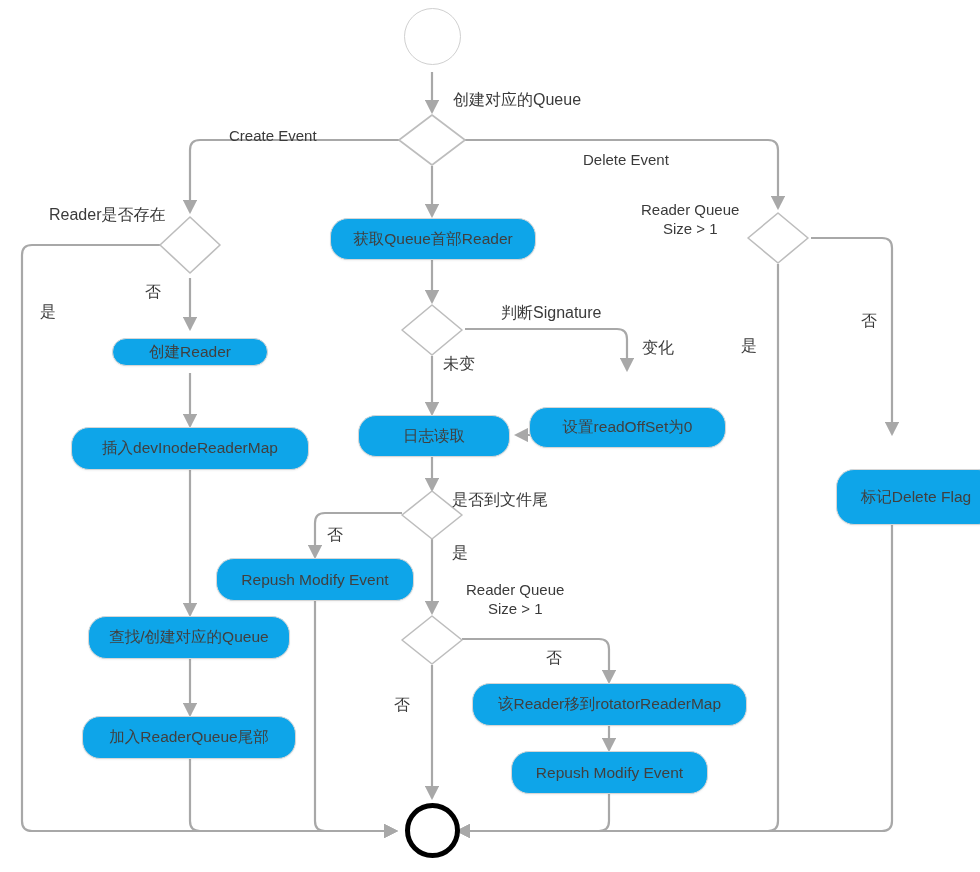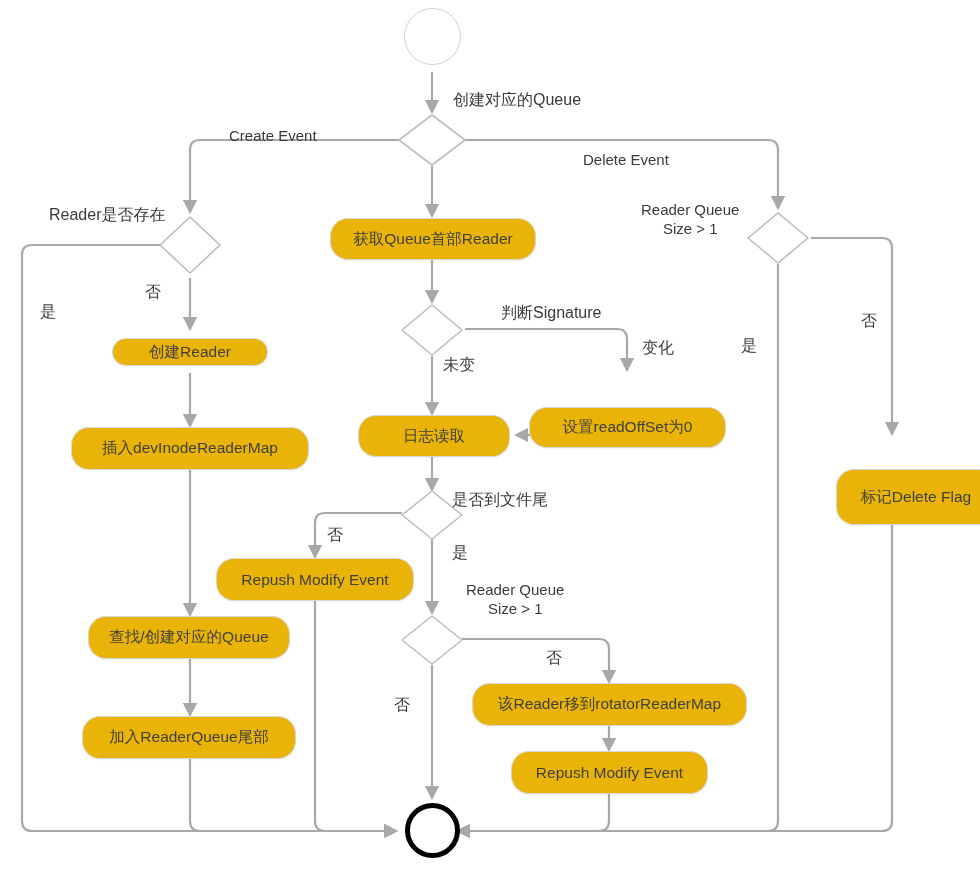--- a/index.html
+++ b/index.html
@@ -29,21 +29,21 @@
     stroke: #a8a8a8;
     stroke-width: 2.2;
     stroke-linejoin: round;
     stroke-linecap: butt;
   }
   .node-box {
     position: absolute;
     box-sizing: border-box;
     border: 1.4px solid #d6d6d6;
     border-radius: 18px;
-    background: #eab308;
+    background: #0ea5e9;
     color: #404040;
     font-size: 15.5px;
     display: flex;
     align-items: center;
     justify-content: center;
     white-space: nowrap;
     box-shadow: 0 1px 2px rgba(0,0,0,0.05);
   }
   .node-diamond {
     position: absolute;
@@ -235,21 +235,21 @@
   <div class="edge-label" style="left:583px; top:151px;">Delete Event</div>
 
   <div class="edge-label cn" style="left:49px; top:205px;">Reader是否存在</div>
 
   <div class="edge-label cn" style="left:40px; top:302px;">是</div>
 
   <div class="edge-label cn" style="left:145px; top:282px;">否</div>
 
   <div class="edge-label cn" style="left:501px; top:303px;">判断Signature</div>
 
-  <div class="edge-label cn" style="left:443px; top:355px;">未变</div>
+  <div class="edge-label cn" style="left:443px; top:355px;font-family:Liberation Mono, monospace;">未变</div>
 
   <div class="edge-label cn" style="left:642px; top:338px;">变化</div>
 
   <div class="edge-label cn" style="left:452px; top:490px;">是否到文件尾</div>
 
   <div class="edge-label cn" style="left:327px; top:525px;">否</div>
 
   <div class="edge-label cn" style="left:452px; top:543px;">是</div>
 
   <div class="edge-label two-line" style="left:466px; top:581px;">

